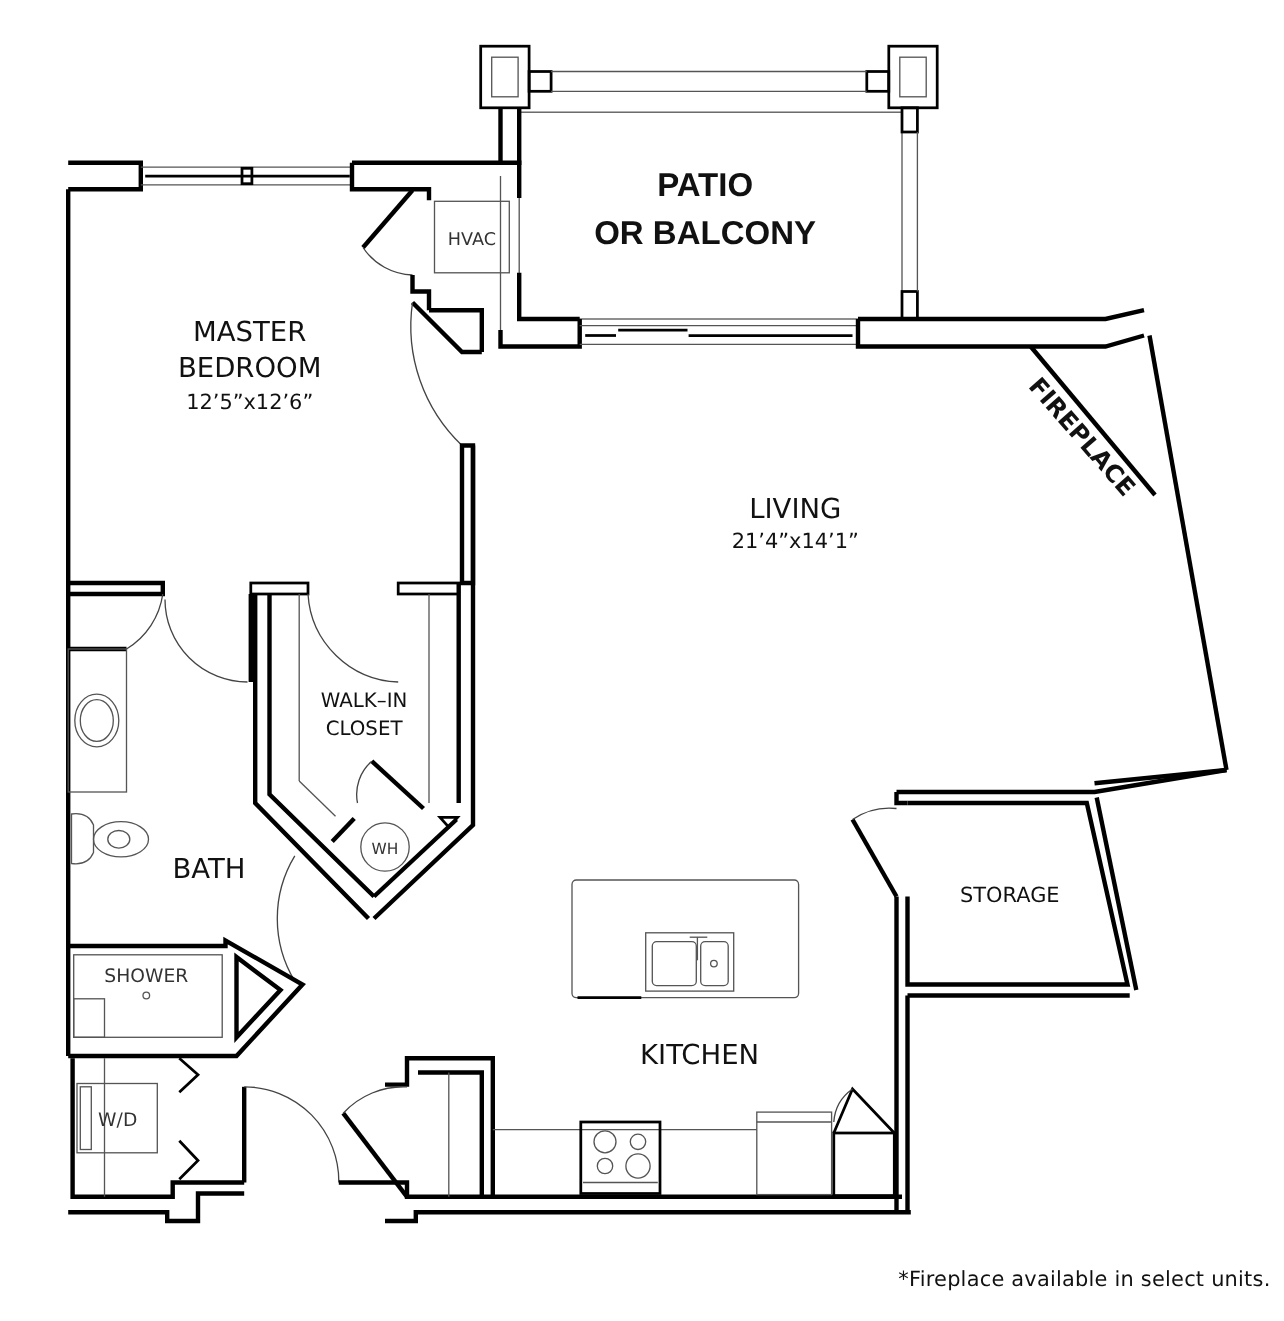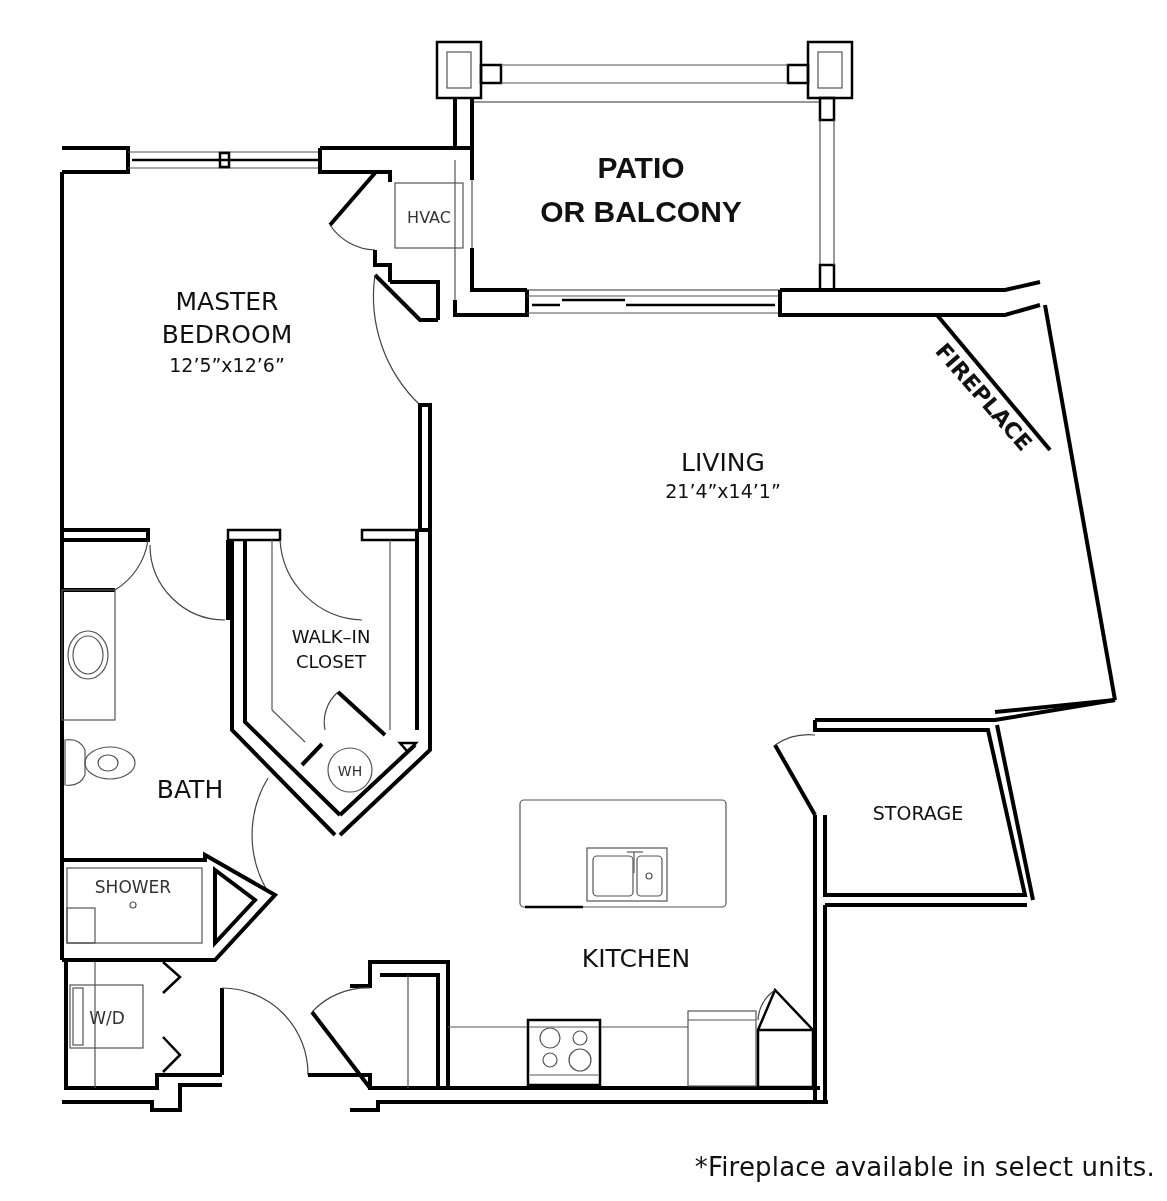--- a/index.html
+++ b/index.html
@@ -5,21 +5,21 @@
   html, body { margin: 0; padding: 0; background: #ffffff; }
   body { width: 1167px; height: 1201px; position: relative; overflow: hidden; font-family: "Liberation Sans", sans-serif; }
   #plan { position: absolute; left: 0; top: 0; width: 1167px; height: 1201px; }
   .wall { fill: none; stroke: #000; stroke-width: 4; stroke-linejoin: miter; }
   .wall-thin { fill: none; stroke: #000; stroke-width: 2.5; }
   .fine { fill: none; stroke: #555; stroke-width: 1.2; }
   .swing { fill: none; stroke: #444; stroke-width: 1.2; }
   .lbl { font-family: "DejaVu Sans", sans-serif; fill: #111; text-anchor: middle; }
   .lbl-big { font-family: "Liberation Sans", sans-serif; font-weight: bold; fill: #111; text-anchor: middle; }
   .lbl-small { font-family: "DejaVu Sans", sans-serif; fill: #333; text-anchor: middle; }
-  #footnote { position: absolute; right: 12px; top: 1152px; font-family: "DejaVu Sans", sans-serif; font-size: 26px; color: #111; letter-spacing: 0.2px; }
+  #footnote { position: absolute; right: 12px; top: 1152px; font-family: "DejaVu Sans", sans-serif; font-size: 19px; color: #111; letter-spacing: 0.2px; }
 </style>
 </head>
 <body>
 
 <svg id="plan" viewBox="0 0 1167 1201" xmlns="http://www.w3.org/2000/svg">
 
   <g>
     <rect class="wall-thin" x="437" y="42" width="44" height="56"></rect>
     <rect class="fine" x="447" y="52" width="24" height="36"></rect>
     <rect class="wall-thin" x="808" y="42" width="44" height="56"></rect>

